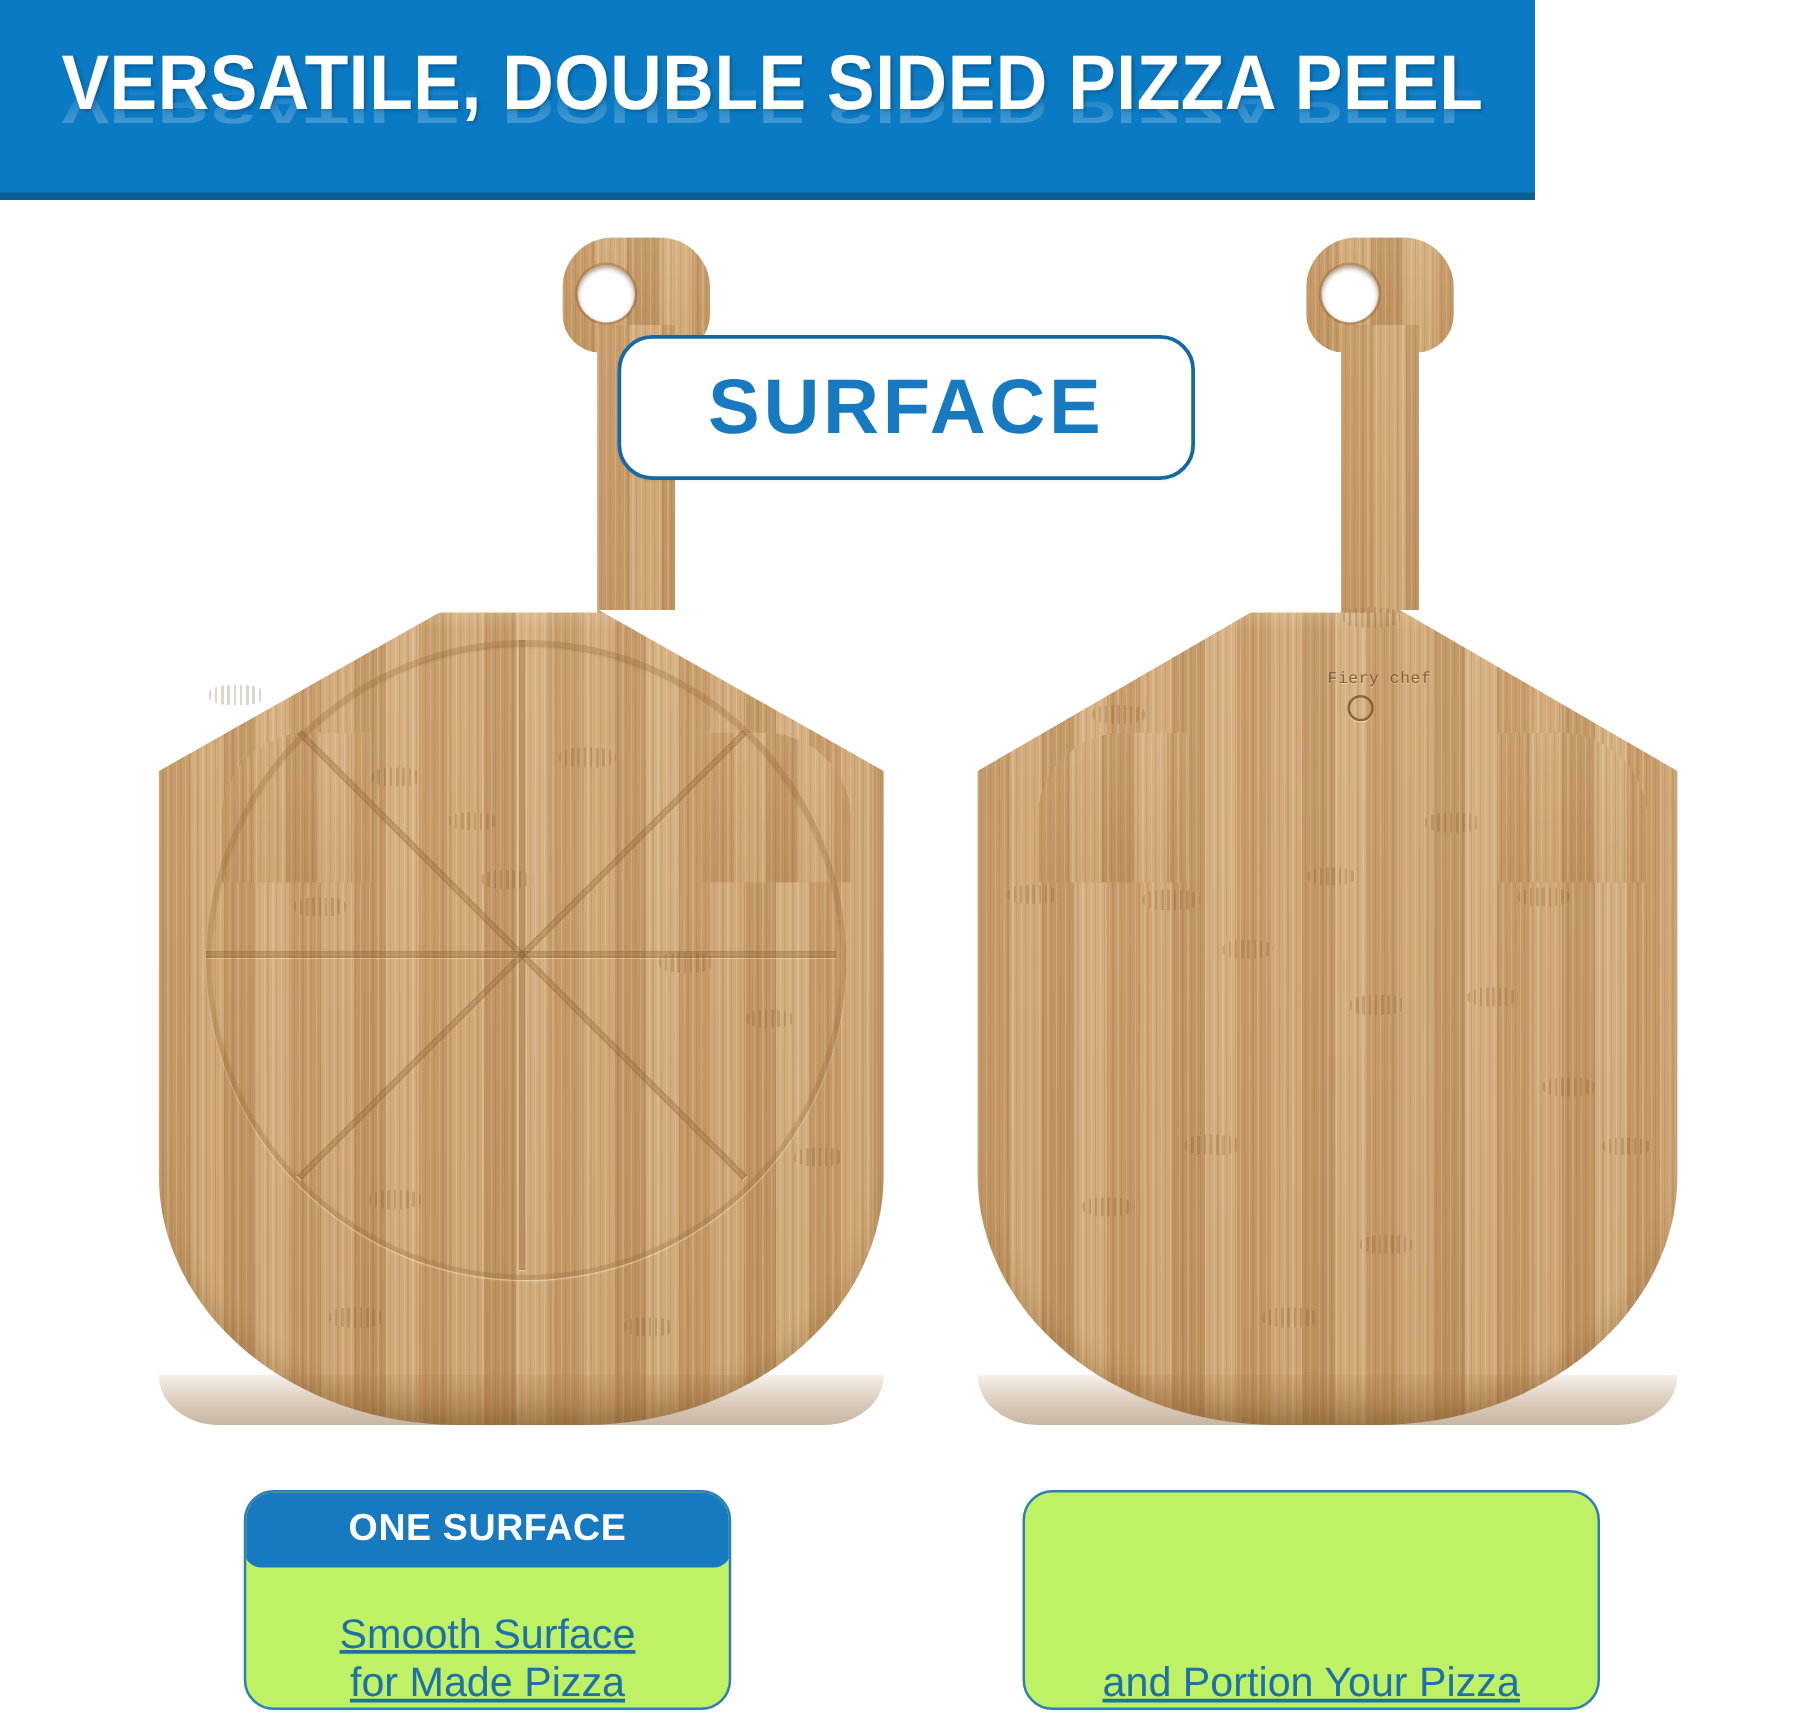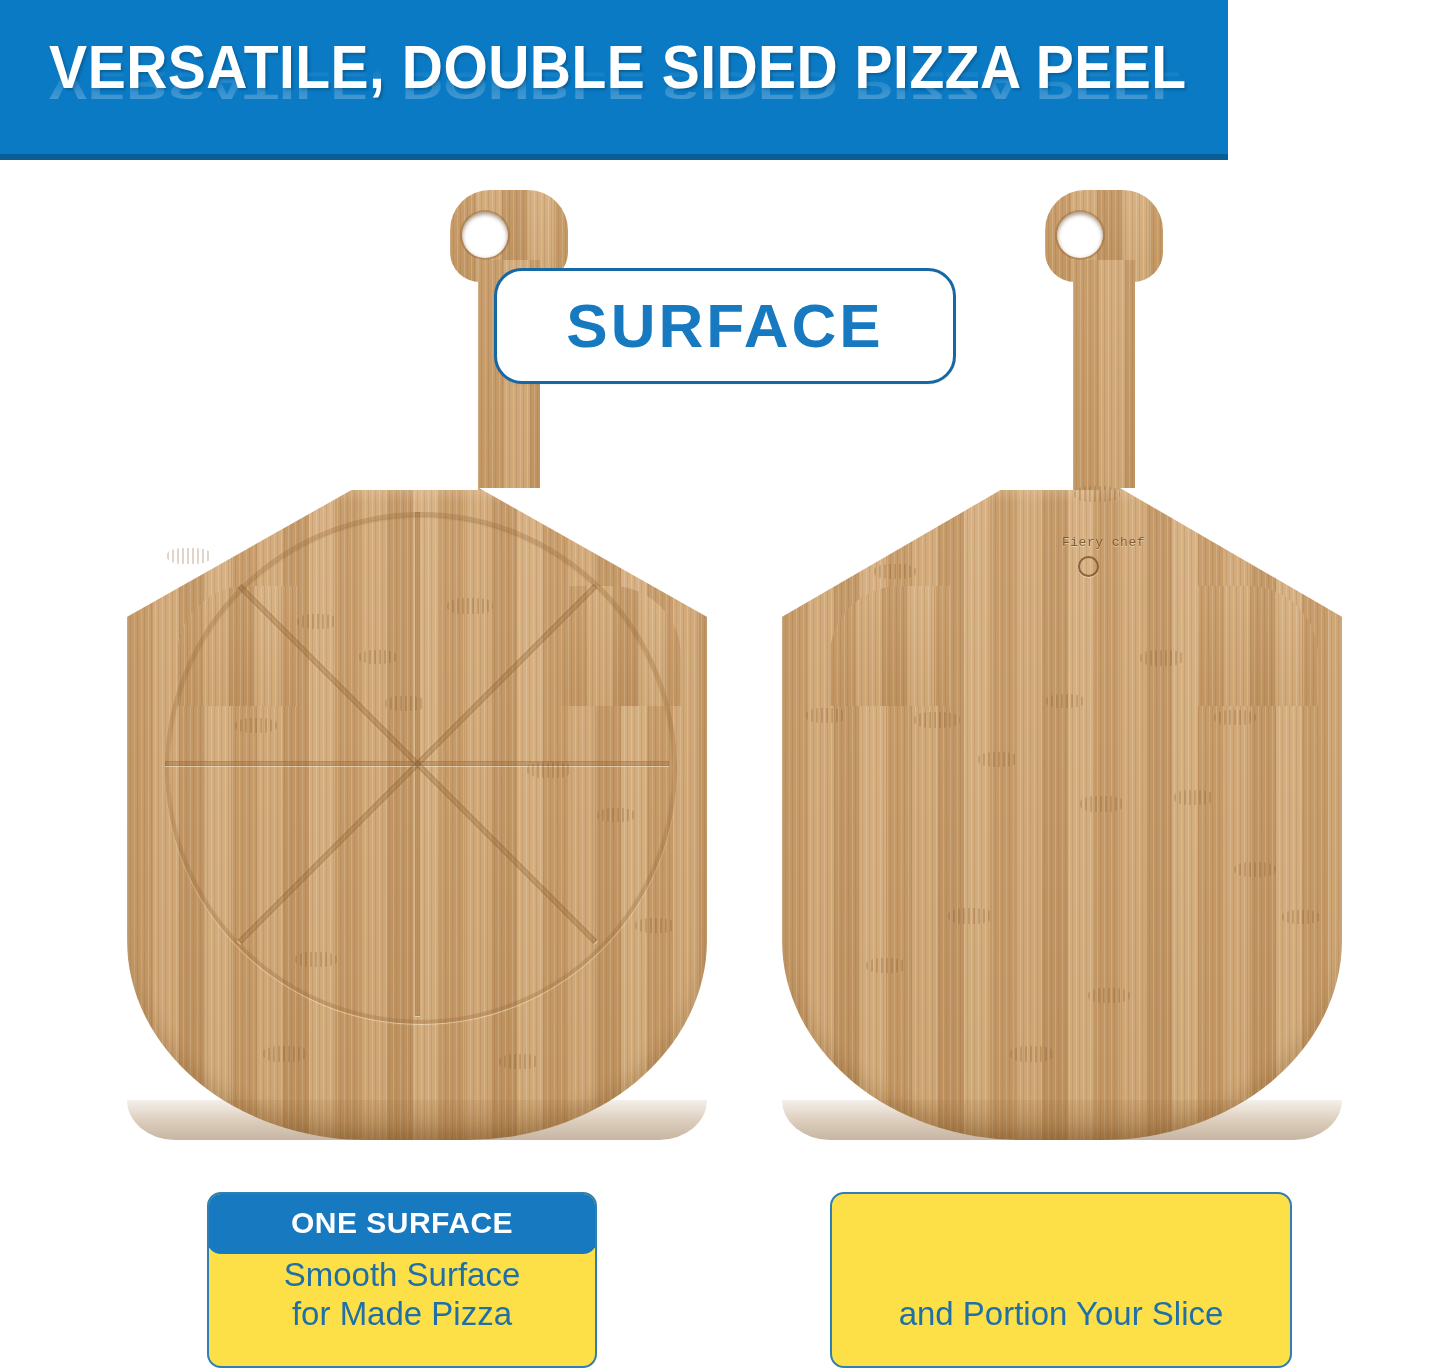--- a/index.html
+++ b/index.html
@@ -175,48 +175,48 @@
     position:absolute;
     width:17px;height:17px;border-radius:50%;
     border:2px solid rgba(110,74,35,.72);
     box-shadow:0 1px 0 rgba(255,242,220,.55);
   }
 
   
   .callout{
     position:absolute;
     border:2px solid #2f7fb5;
-    border-radius:14px;
-    background:#fde047;
+    border-radius:24px;
+    background:#bef264;
     box-sizing:border-box;
     overflow:hidden;
-    margin-left:12px;
   }
   .callout-head{
     position:absolute;left:-2px;top:-2px;
     width:calc(100% + 4px);
     height:62px;
     background:#1779c0;
     border-radius:14px 14px 14px 14px;
     display:flex;align-items:center;justify-content:center;
     color:#ffffff;
     font-size:30px;font-weight:bold;
     letter-spacing:.5px;
     white-space:nowrap;
   }
   .callout-body{
     position:absolute;left:0;top:62px;width:100%;
     height:calc(100% - 62px);
-    display:flex;align-items:flex-start;justify-content:center;
+    display:flex;align-items:flex-end;justify-content:center;
     text-align:center;
     color:#1f6fa8;
     font-size:33px;
     line-height:1.18;
     padding:0 10px;
     box-sizing:border-box;
+    text-decoration:underline;
   }
 </style>
 </head>
 <body>
 
 <div class="banner">
   <div class="banner-inner">
     <div class="banner-title">VERSATILE, DOUBLE SIDED PIZZA PEEL</div>
     <div class="banner-title-reflect" aria-hidden="true">VERSATILE, DOUBLE SIDED PIZZA PEEL</div>
   </div>
@@ -322,16 +322,16 @@
       <span>Smooth Surface</span><br>
       <span>for Made Pizza</span>
     </span>
   </div>
 </div>
 
 <div class="callout" style="left:818px;top:1192px;width:462px;height:176px;">
   <div class="callout-body">
     <span>
       <br>
-      <span>and Portion Your Slice</span>
+      <span>and Portion Your Pizza</span>
     </span>
   </div>
 </div>
 
 </body></html>

